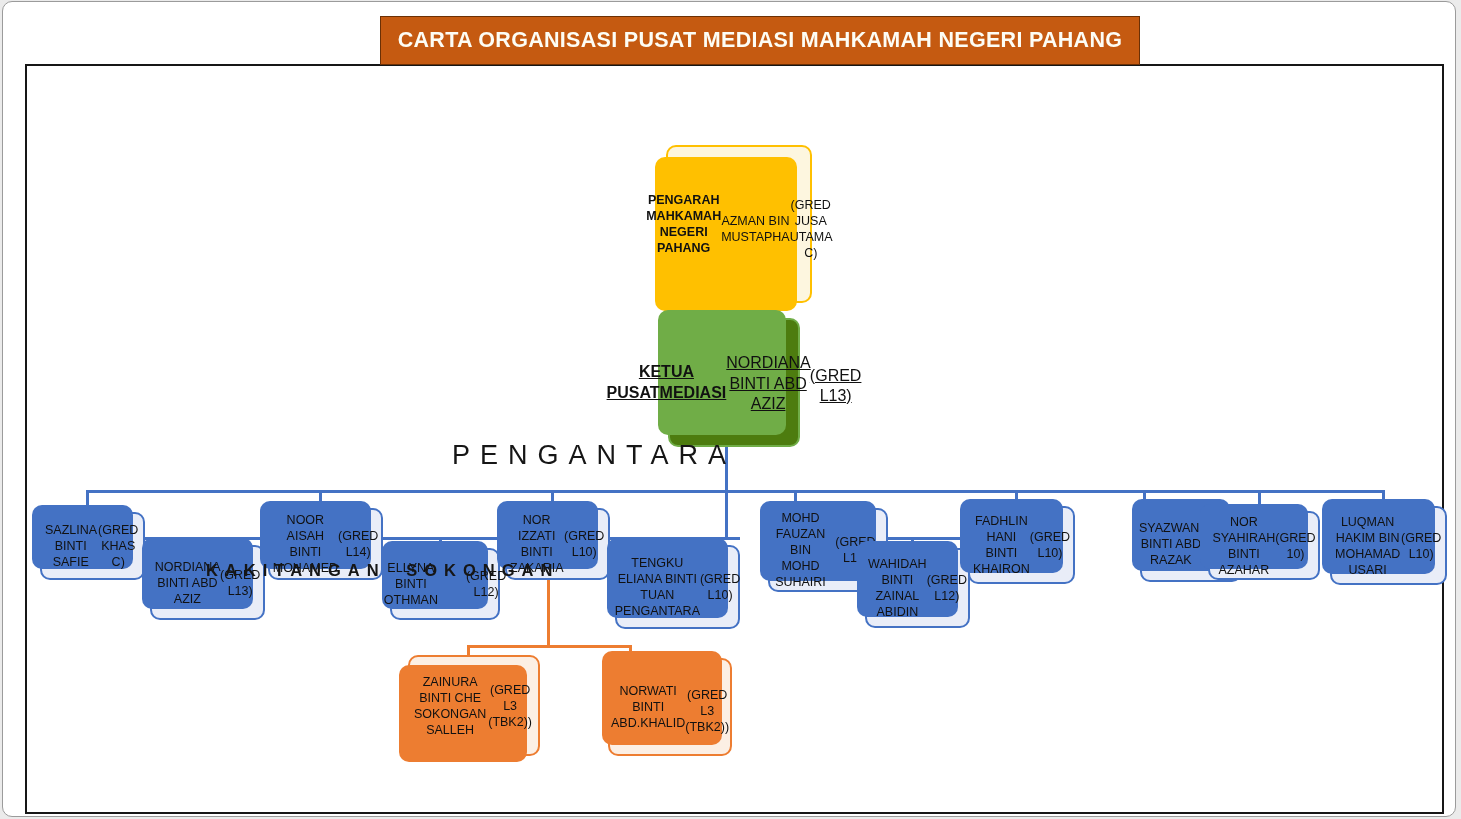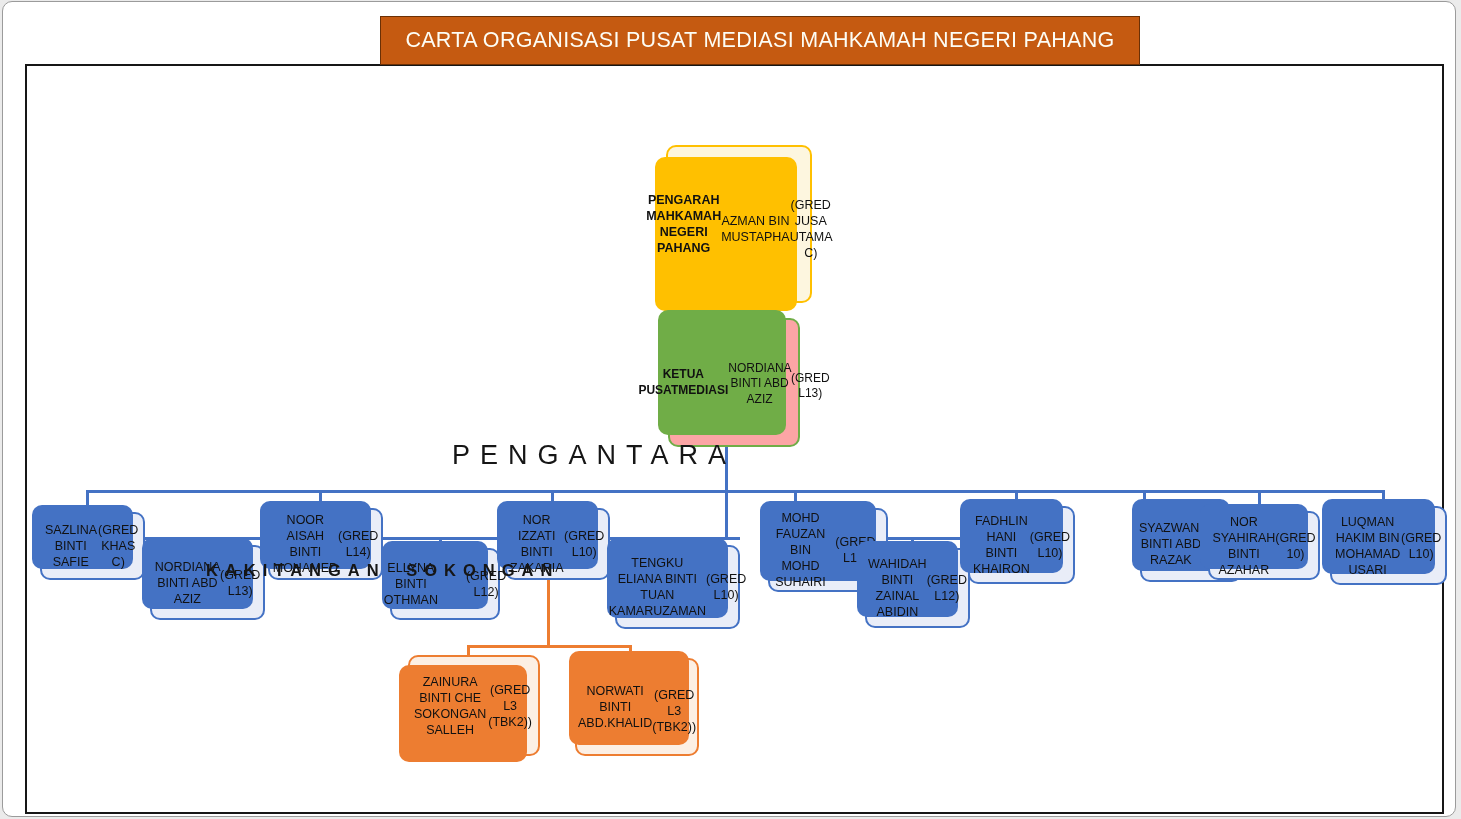--- a/index.html
+++ b/index.html
@@ -13,21 +13,21 @@
   }
   .frame{
     position:absolute;left:22px;top:62px;width:1415px;height:746px;
     border:2px solid #161616;background:#ffffff;
   }
   .banner{
     position:absolute;left:380px;top:16px;width:758px;height:47px;
     background:var(--c-banner);border:1px solid #6b3005;
     display:flex;align-items:center;justify-content:center;z-index:6;
   }
-  .banner span{color:#fdfdf5;font-size:21.5px;font-weight:400;letter-spacing:.3px;}
+  .banner span{color:#fdfdf5;font-size:21.5px;font-weight:700;letter-spacing:.3px;}
 
   
   .ln{position:absolute;background:var(--c-blue);z-index:1;}
   .ln.orange{background:var(--c-orange);}
   .h{height:3px;} .v{width:3px;}
 
   
   .obox{
     position:absolute;z-index:2;border-radius:10px;
     display:flex;align-items:center;justify-content:center;
@@ -38,21 +38,21 @@
     width:100%;height:100%;
   }
   .obox .nm,.obox .gd,.obox .ttl{display:block;width:100%;}
 
   .blue{background:#e9edf8;border:2.5px solid var(--c-blue);font-size:12.5px;padding:4px 3px;}
   .blue::before{background:var(--c-blue);left:-10px;top:-9px;}
 
   .yellow{background:#fdf6df;border:2.5px solid var(--c-yellow);font-size:12.5px;padding:8px 6px;}
   .yellow::before{background:var(--c-yellow);left:-13px;top:10px;}
 
-  .green{background:#fca5a5;border:2.5px solid var(--c-green);font-size:12px;padding:6px 4px;}
+  .green{background:#4d7c0f;border:2.5px solid var(--c-green);font-size:16px;padding:6px 4px;text-decoration:underline;}
   .green::before{background:var(--c-green);left:-12px;top:-10px;}
 
   .orangebox{background:#fcefe4;border:2.5px solid var(--c-orange);font-size:12.5px;padding:6px 4px;}
   .orangebox::before{background:var(--c-orange);}
   .orangebox.sh-dl::before{left:-11px;top:8px;}
   .orangebox.sh-ul::before{left:-8px;top:-9px;}
 
   .ttl{font-weight:bold;}
   .yellow .nm,.yellow .gd{margin-top:9px;}
   .green .nm{margin-top:3px;} .green .gd{margin-top:7px;}
@@ -130,21 +130,21 @@
 </div>
 <div class="obox blue" style="left:390px;top:548px;width:100px;height:60px;gap:28px;">
   <span class="nm">ELLYNA BINTI OTHMAN</span>
   <span class="gd">(GRED L12)</span>
 </div>
 <div class="obox blue" style="left:505px;top:508px;width:95px;height:60px;">
   <span class="nm">NOR IZZATI BINTI ZAKARIA</span>
   <span class="gd">(GRED L10)</span>
 </div>
 <div class="obox blue" style="left:615px;top:545px;width:115px;height:72px;">
-  <span class="nm">TENGKU ELIANA BINTI TUAN KAMARUZAMAN</span>
+  <span class="nm">TENGKU ELIANA BINTI TUAN PENGANTARA</span>
   <span class="gd">(GRED L10)</span>
 </div>
 <div class="obox blue" style="left:768px;top:508px;width:110px;height:72px;">
   <span class="nm">MOHD FAUZAN BIN MOHD SUHAIRI</span>
   <span class="gd">(GRED L10)</span>
 </div>
 <div class="obox blue" style="left:865px;top:548px;width:95px;height:68px;">
   <span class="nm">WAHIDAH BINTI ZAINAL ABIDIN</span>
   <span class="gd">(GRED L12)</span>
 </div>
@@ -162,16 +162,16 @@
 </div>
 <div class="obox blue" style="left:1330px;top:506px;width:107px;height:67px;">
   <span class="nm">LUQMAN HAKIM BIN MOHAMAD USARI</span>
   <span class="gd">(GRED L10)</span>
 </div>
 
 <div class="obox orangebox sh-dl" style="left:408px;top:655px;width:120px;height:85px;">
   <span class="nm">ZAINURA BINTI CHE SOKONGAN SALLEH</span>
   <span class="gd">(GRED L3 (TBK2))</span>
 </div>
-<div class="obox orangebox sh-ul" style="left:575px;top:658px;width:112px;height:82px;">
+<div class="obox orangebox sh-ul" style="left:608px;top:658px;width:112px;height:82px;">
   <span class="nm">NORWATI BINTI ABD.KHALID</span>
   <span class="gd gd-gap">(GRED L3 (TBK2))</span>
 </div>
 
 </body></html>

